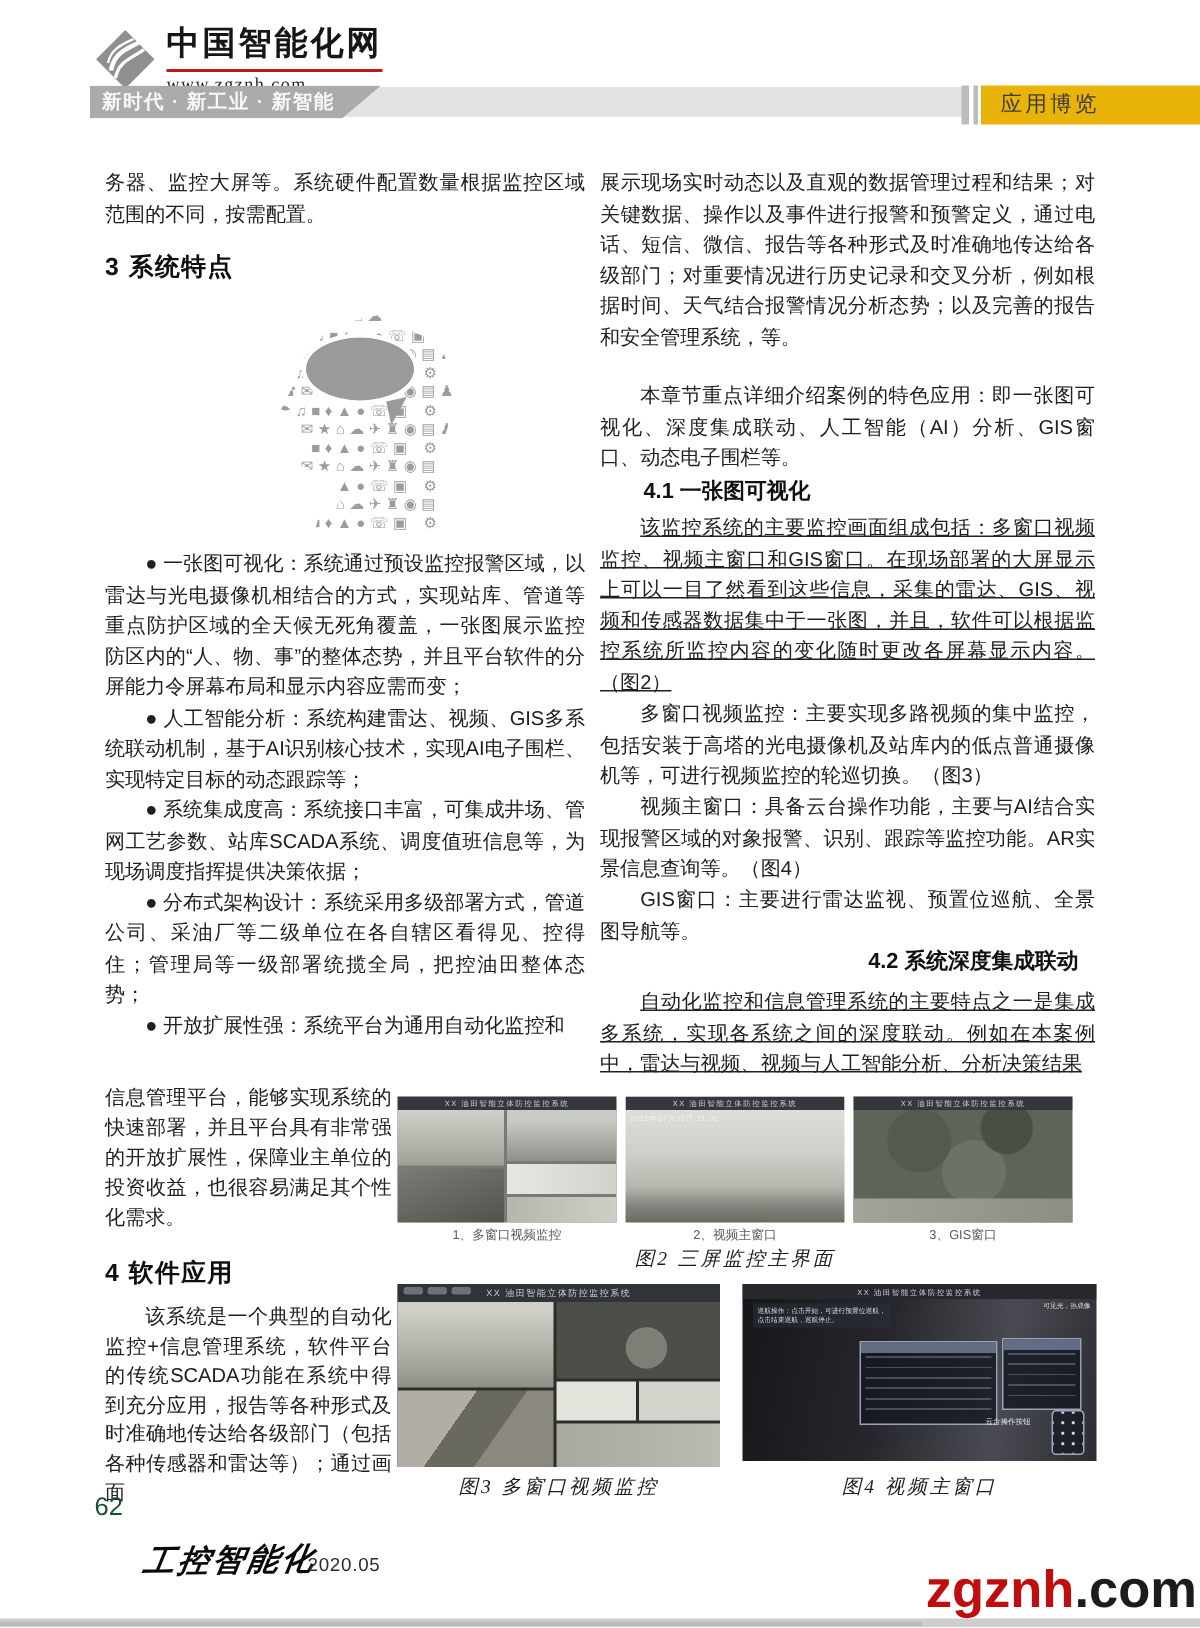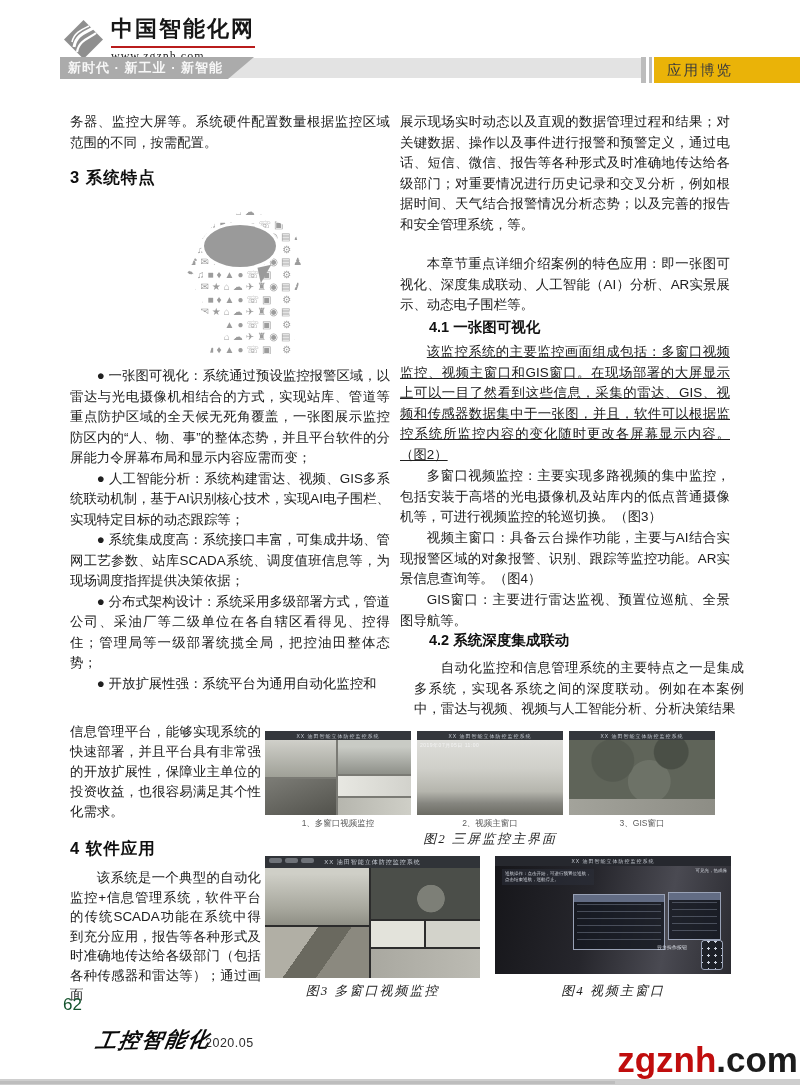--- a/index.html
+++ b/index.html
@@ -123,28 +123,28 @@
     <p class="para" style="position:static;">● 系统集成度高：系统接口丰富，可集成井场、管网工艺参数、站库SCADA系统、调度值班信息等，为现场调度指挥提供决策依据；</p>
     <p class="para" style="position:static;">● 分布式架构设计：系统采用多级部署方式，管道公司、采油厂等二级单位在各自辖区看得见、控得住；管理局等一级部署统揽全局，把控油田整体态势；</p>
     <p class="para" style="position:static;">● 开放扩展性强：系统平台为通用自动化监控和</p>
   </div>
   <p class="para" style="left:70px; top:722px; width:191px; line-height:20px;">信息管理平台，能够实现系统的快速部署，并且平台具有非常强的开放扩展性，保障业主单位的投资收益，也很容易满足其个性化需求。</p>
 
   <div class="h-main" style="left:70px; top:838px;">4 软件应用</div>
   <p class="para indent" style="left:70px; top:868px; width:191px; line-height:19.5px;">该系统是一个典型的自动化监控+信息管理系统，软件平台的传统SCADA功能在系统中得到充分应用，报告等各种形式及时准确地传达给各级部门（包括各种传感器和雷达等）；通过画面</p>
 
   <p class="para" style="left:400px; top:112px; width:330px;">展示现场实时动态以及直观的数据管理过程和结果；对关键数据、操作以及事件进行报警和预警定义，通过电话、短信、微信、报告等各种形式及时准确地传达给各级部门；对重要情况进行历史记录和交叉分析，例如根据时间、天气结合报警情况分析态势；以及完善的报告和安全管理系统，等。</p>
-  <p class="para indent" style="left:400px; top:254px; width:330px;">本章节重点详细介绍案例的特色应用：即一张图可视化、深度集成联动、人工智能（AI）分析、AR实景展示、动态电子围栏等。</p>
+  <p class="para indent" style="left:400px; top:254px; width:330px;">本章节重点详细介绍案例的特色应用：即一张图可视化、深度集成联动、人工智能（AI）分析、GIS窗口、动态电子围栏等。</p>
   <div class="h-sub" style="left:400px; top:318px; width:330px;">4.1 一张图可视化</div>
   <p class="para indent" style="left:400px; top:342px; width:330px;text-decoration:underline;">该监控系统的主要监控画面组成包括：多窗口视频监控、视频主窗口和GIS窗口。在现场部署的大屏显示上可以一目了然看到这些信息，采集的雷达、GIS、视频和传感器数据集中于一张图，并且，软件可以根据监控系统所监控内容的变化随时更改各屏幕显示内容。（图2）</p>
   <p class="para indent" style="left:400px; top:466px; width:330px;">多窗口视频监控：主要实现多路视频的集中监控，包括安装于高塔的光电摄像机及站库内的低点普通摄像机等，可进行视频监控的轮巡切换。（图3）</p>
   <p class="para indent" style="left:400px; top:528px; width:330px;">视频主窗口：具备云台操作功能，主要与AI结合实现报警区域的对象报警、识别、跟踪等监控功能。AR实景信息查询等。（图4）</p>
   <p class="para indent" style="left:400px; top:590px; width:330px;">GIS窗口：主要进行雷达监视、预置位巡航、全景图导航等。</p>
-  <div class="h-sub" style="left:400px; top:631px; width:330px;">4.2 系统深度集成联动</div>
-  <p class="para indent" style="left:414px; top:658px; width:330px;">自动化监控和信息管理系统的主要特点之一是集成多系统，实现各系统之间的深度联动。例如在本案例中，雷达与视频、视频与人工智能分析、分析决策结果</p>
+  <div class="h-sub" style="left:389px; top:631px; width:330px;text-align:right;">4.2 系统深度集成联动</div>
+  <p class="para indent" style="left:400px; top:658px; width:330px;text-decoration:underline;">自动化监控和信息管理系统的主要特点之一是集成多系统，实现各系统之间的深度联动。例如在本案例中，雷达与视频、视频与人工智能分析、分析决策结果</p>
 
   <div class="scr" style="left:265px; top:731px; width:146px; height:84px;">
     <div class="scr-head">XX 油田智能立体防控监控系统</div>
     <div class="tile" style="left:0; top:9px; width:71px; height:37px; background:linear-gradient(180deg,#d0d0ca,#9fa097);"></div>
     <div class="tile" style="left:73px; top:9px; width:73px; height:34px; background:linear-gradient(180deg,#c9cbc5 20%,#8e9089);"></div>
     <div class="tile" style="left:0; top:48px; width:71px; height:36px; background:linear-gradient(160deg,#7c7c76,#52524c);"></div>
     <div class="tile" style="left:73px; top:45px; width:73px; height:20px; background:linear-gradient(90deg,#e8e8e2,#d2d2cc);"></div>
     <div class="tile" style="left:73px; top:67px; width:73px; height:17px; background:linear-gradient(90deg,#b6b6ae,#cfcfc7);"></div>
   </div>
   <div class="scr" style="left:417px; top:731px; width:146px; height:84px; background:linear-gradient(180deg,#e3e3df 0%,#cfcfc9 45%,#b5b5ad 72%,#868680 86%,#6b6b63 100%);">

